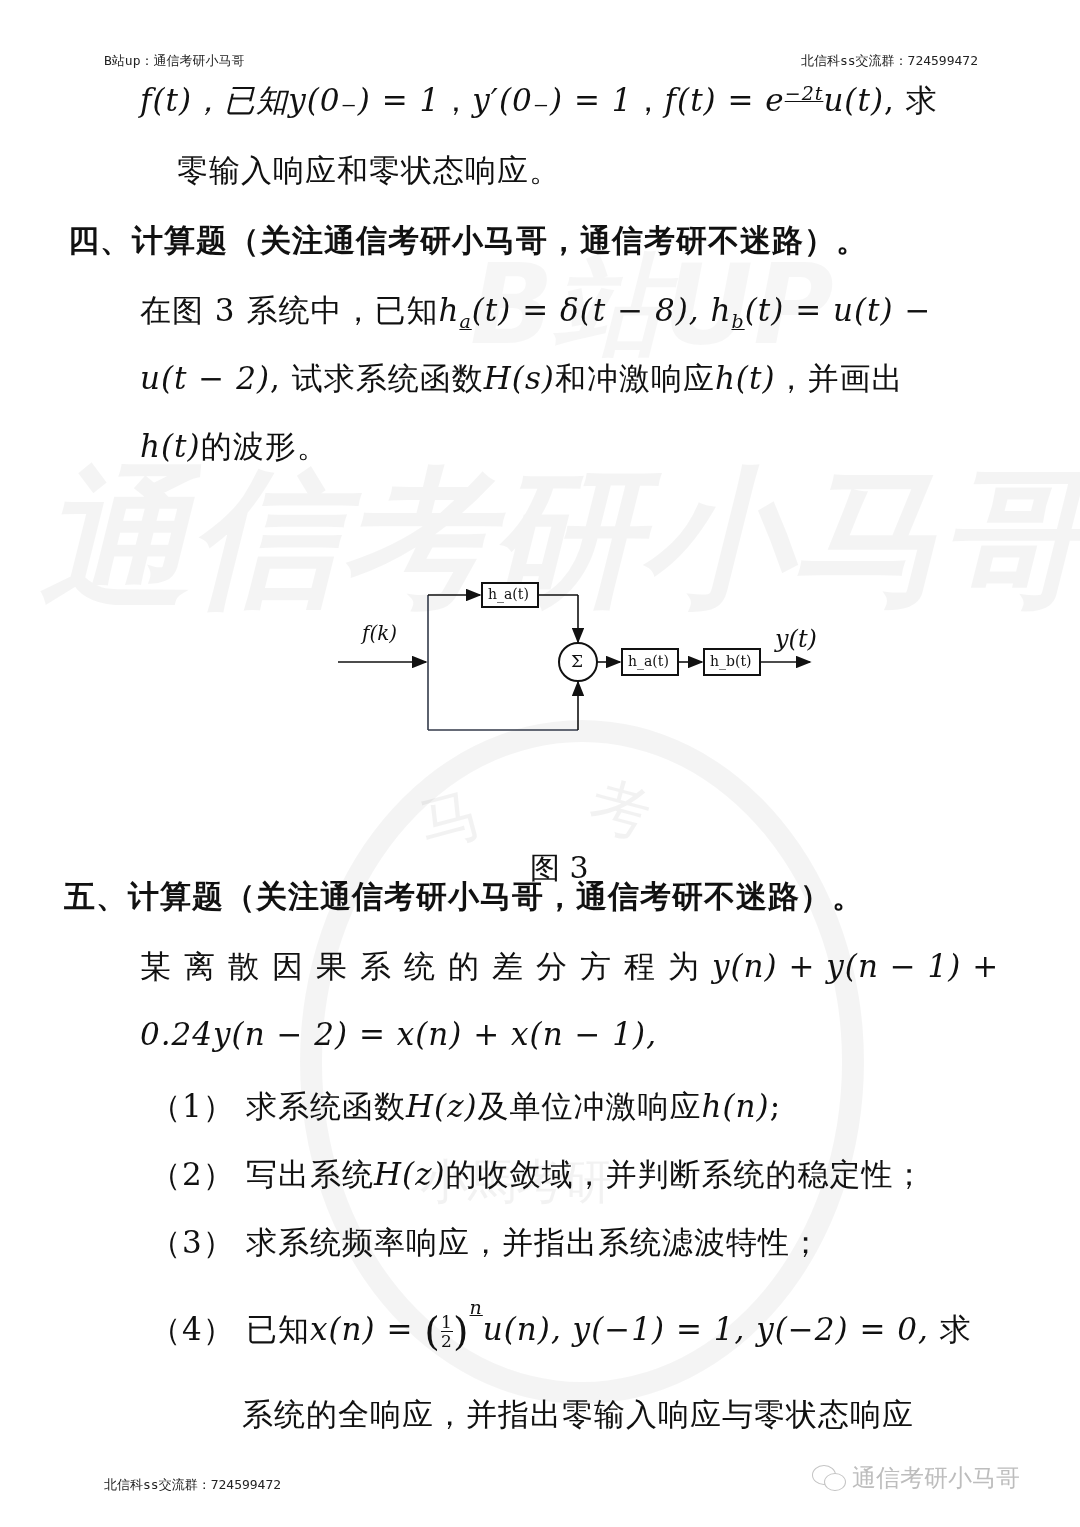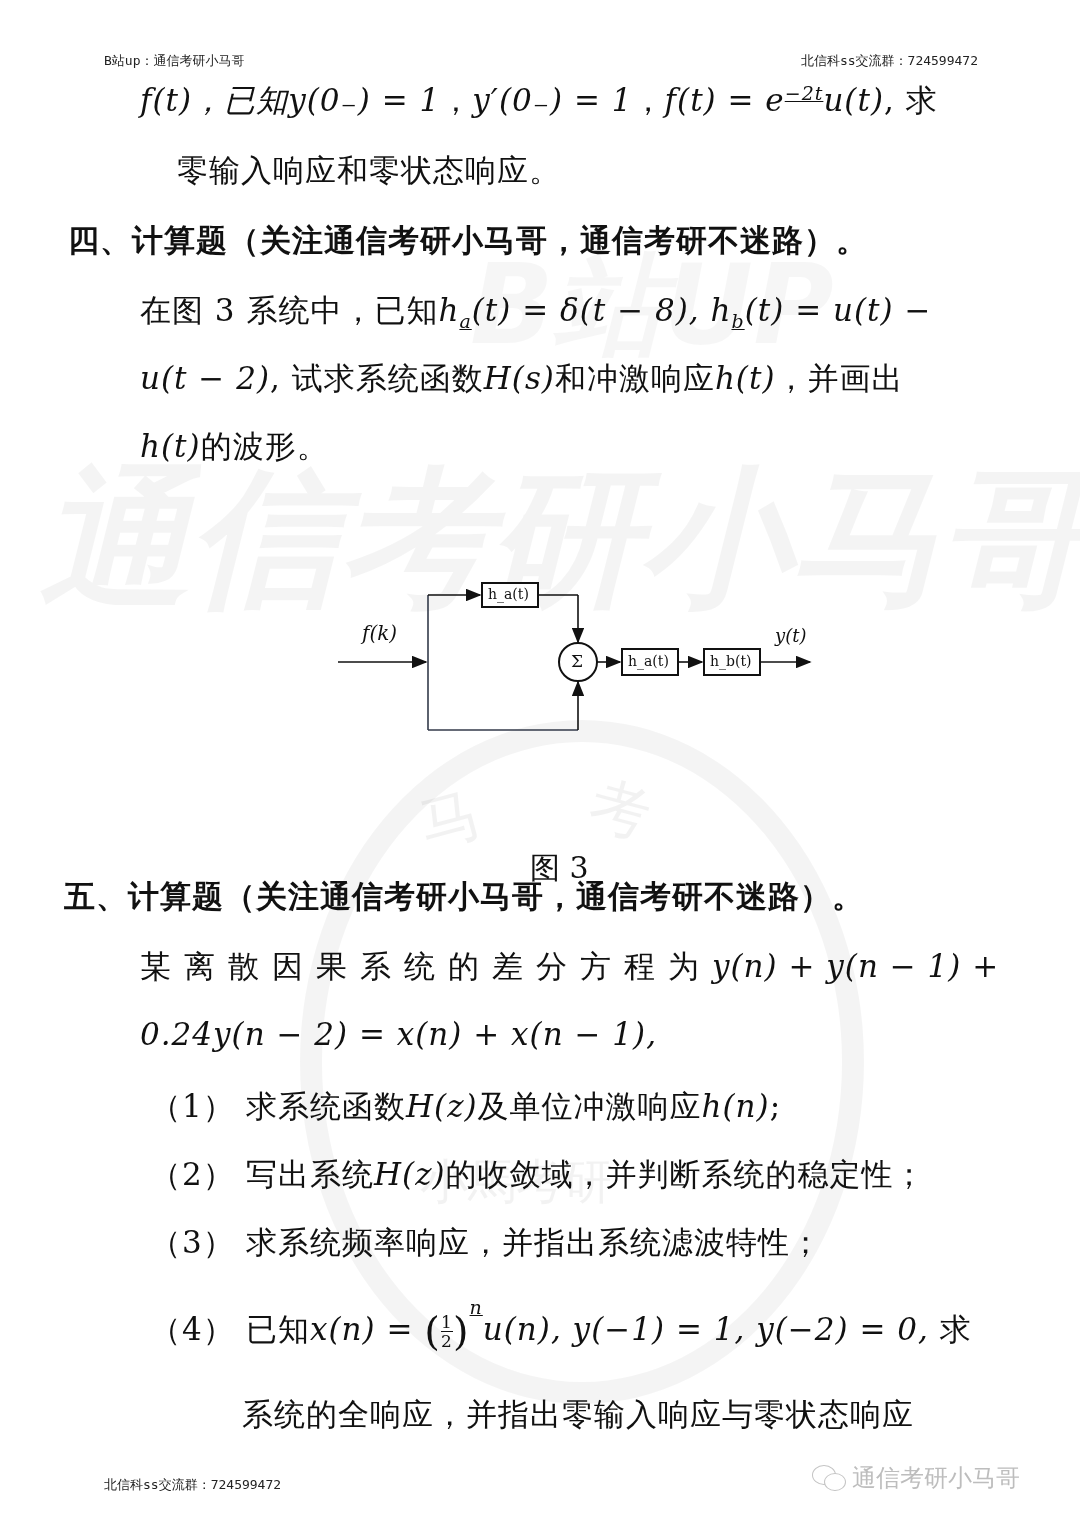--- a/index.html
+++ b/index.html
@@ -83,21 +83,21 @@
 
     <circle cx="248" cy="87" r="19" fill="#fff" stroke="#111" stroke-width="2"></circle>
 
     <line x1="267" y1="87" x2="290" y2="87" stroke="#111" stroke-width="1.6" marker-end="url(#arr)"></line>
     <rect x="292" y="74" width="56" height="26" fill="#fff" stroke="#111" stroke-width="2"></rect>
     <line x1="348" y1="87" x2="372" y2="87" stroke="#111" stroke-width="1.6" marker-end="url(#arr)"></line>
     <rect x="374" y="74" width="56" height="26" fill="#fff" stroke="#111" stroke-width="2"></rect>
     <line x1="430" y1="87" x2="480" y2="87" stroke="#111" stroke-width="1.6" marker-end="url(#arr)"></line>
   </svg>
   <div style="position:absolute;left:32px;top:46px;font-size:20px;" class="math">f(k)</div>
-  <div style="position:absolute;left:445px;top:50px;font-size:18px;" class="math">y(t)</div>
+  <div style="position:absolute;left:445px;top:50px;font-size:24px;" class="math">y(t)</div>
   <div style="position:absolute;left:158px;top:11px;font-size:14px;">h_a(t)</div>
   <div style="position:absolute;left:298px;top:78px;font-size:14px;">h_a(t)</div>
   <div style="position:absolute;left:380px;top:78px;font-size:14px;">h_b(t)</div>
   <div style="position:absolute;left:241px;top:76px;font-size:17px;">Σ</div>
 </div>
 
 <div class="caption">图 3</div>
 
 <div class="line h-bold" style="top:876px;left:64px;">五、计算题（关注通信考研小马哥，通信考研不迷路）。</div>
 <div class="line" style="top:946px;left:140px;">

